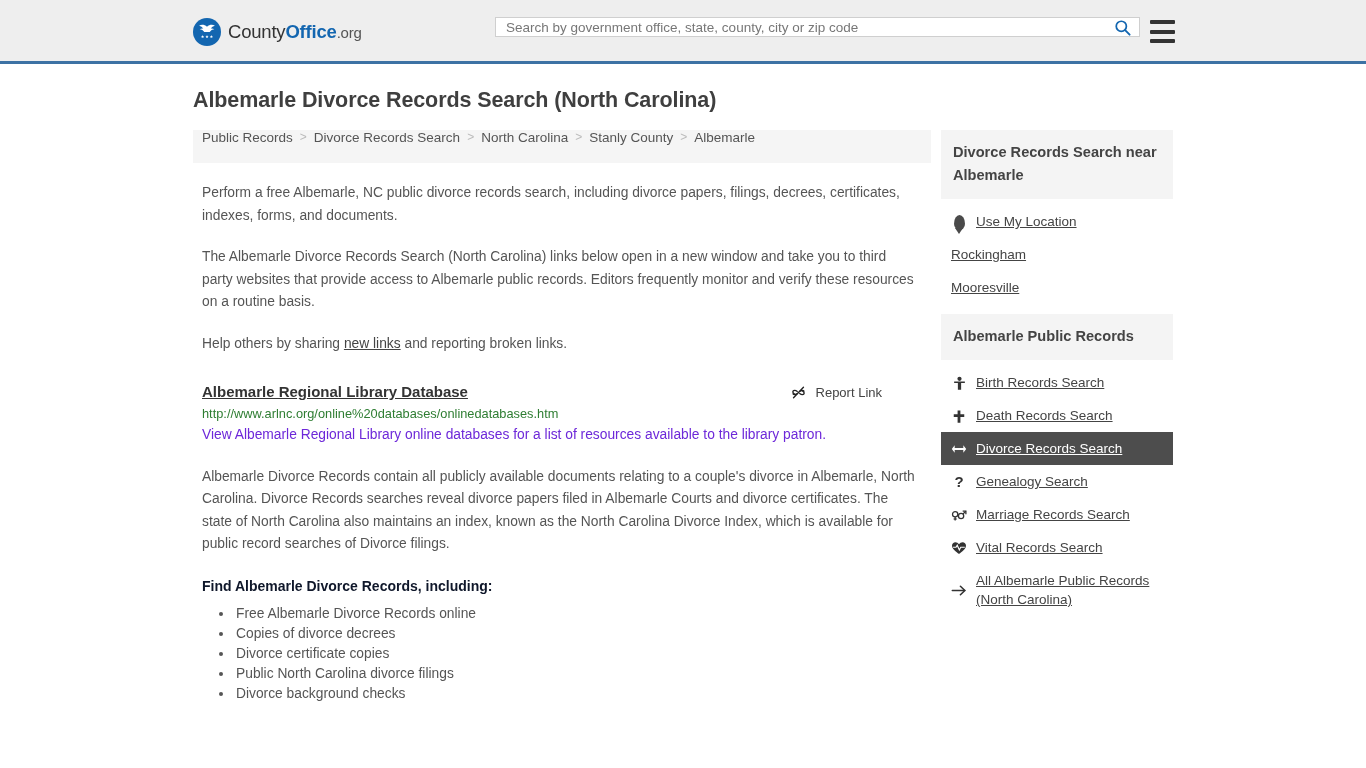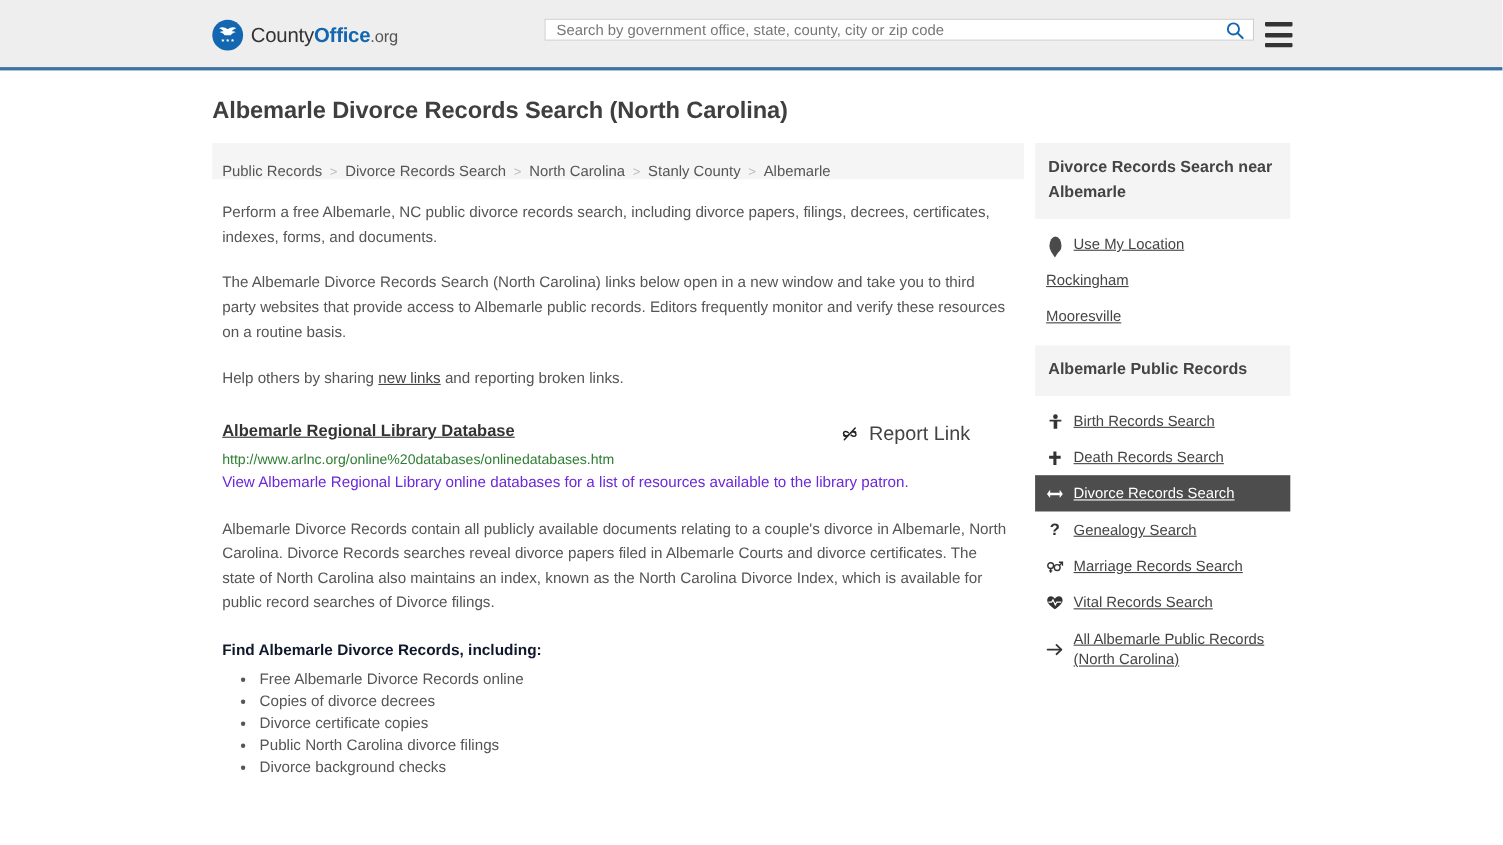--- a/index.html
+++ b/index.html
@@ -128,21 +128,21 @@
     align-items: flex-start;
   }
   .main-col { width: 738px; flex: 0 0 738px; }
   .side-col { width: 232px; flex: 0 0 232px; margin-left: 10px; }
 
   
   .breadcrumb {
     background: #f5f5f5;
     height: 33px;
     display: flex;
-    align-items: flex-end;
+    align-items: flex-start;
     padding: 0 9px;
     font-size: 13.5px;
   }
   .breadcrumb a {
     color: #555555;
     text-decoration: none;
     white-space: nowrap;
   }
   .breadcrumb .sep {
     color: #bbbbbb;
@@ -186,21 +186,21 @@
   }
   .report-link {
     display: flex;
     align-items: center;
     gap: 9px;
     cursor: pointer;
     margin-top: 1px;
     margin-right: 36px;
   }
   .report-link .lbl {
-    font-size: 18px;
+    font-size: 13px;
     color: #444444;
   }
   .result-url {
     font-size: 12.8px;
     color: #2e7d32;
     margin-top: 5px;
     word-break: break-all;
   }
   .result-desc {
     font-size: 13.8px;

